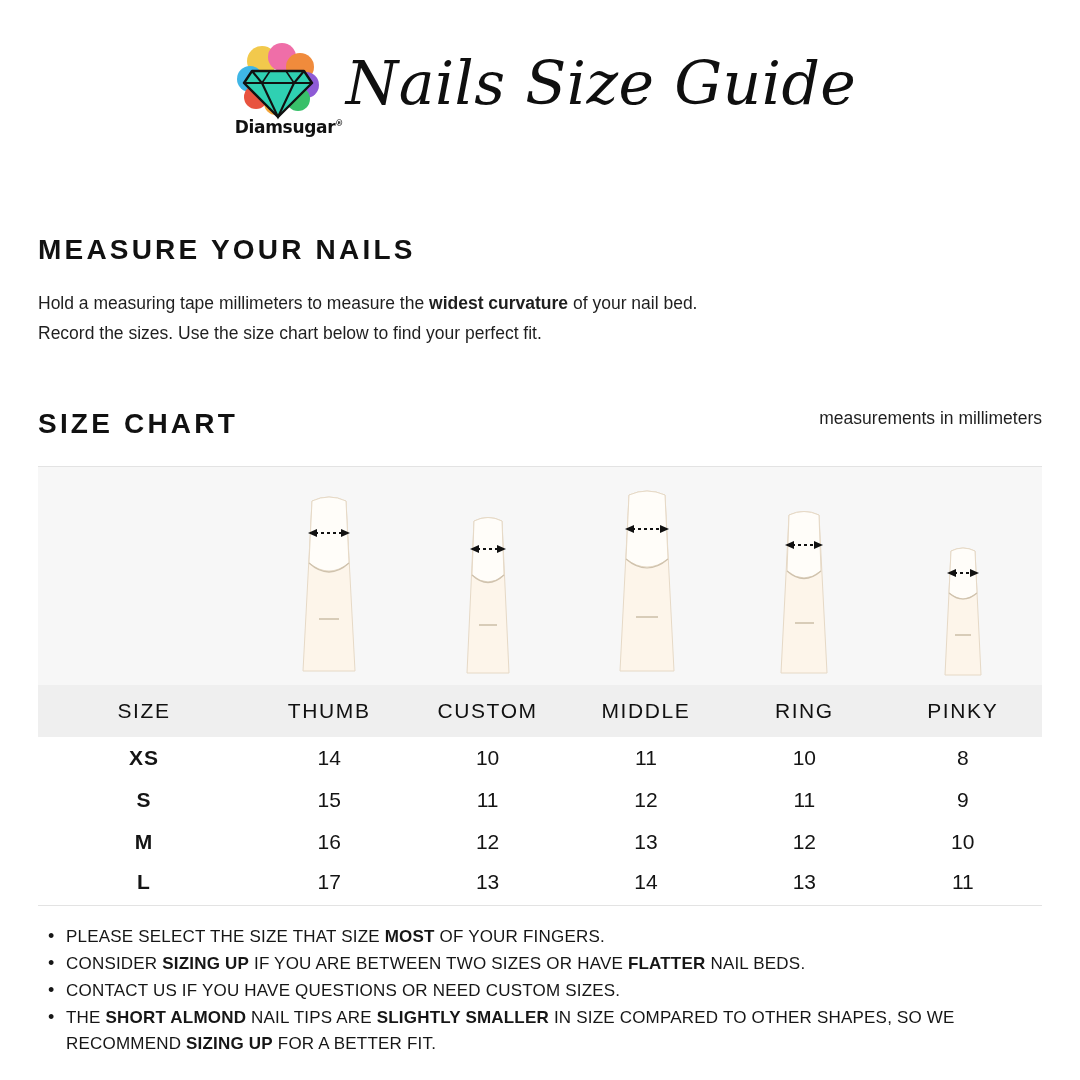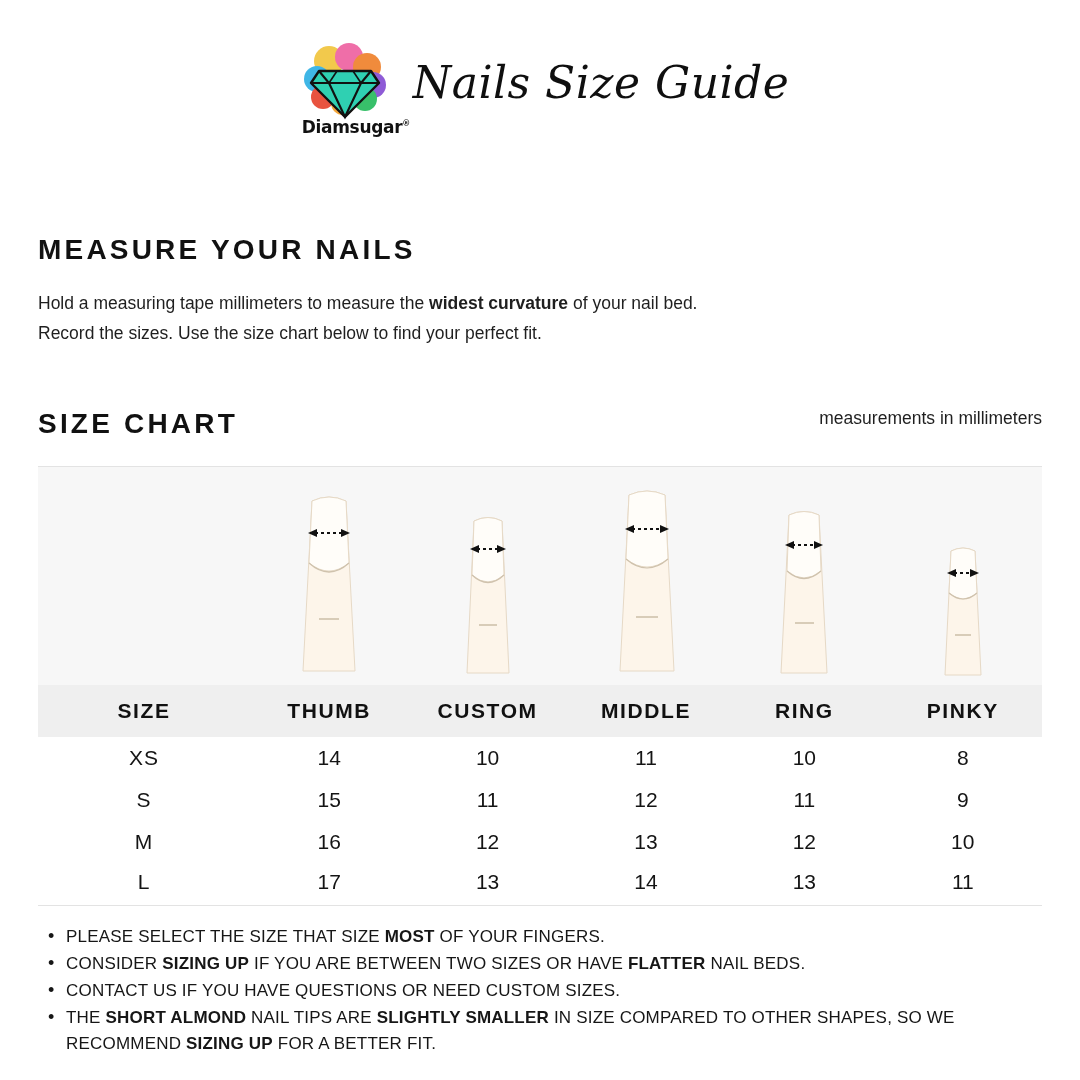--- a/index.html
+++ b/index.html
@@ -45,21 +45,21 @@
     font-size: 17px;
     font-weight: bold;
     letter-spacing: -0.3px;
     color: #111;
     font-family: "DejaVu Sans", sans-serif;
     margin-top: 23px;
   }
   .brand-name sup { font-size: 8px; vertical-align: super; }
   .guide-title {
     font-family: "DejaVu Serif", serif;
-    font-size: 44px;
+    font-size: 60px;
     font-style: italic;
     font-weight: 400;
     letter-spacing: 0.5px;
     color: #0f0f0f;
     line-height: 1;
     padding-bottom: 8px;
   }
 
   
   .section-title {
@@ -118,34 +118,34 @@
     border-collapse: collapse;
     table-layout: fixed;
   }
   .table th, .table td {
     text-align: center;
     font-size: 21px;
     color: #111;
   }
   .table thead th {
     background: #efefef;
-    font-weight: bold;
+    font-weight: normal;
     letter-spacing: 1.6px;
     height: 52px;
     font-size: 21px;
   }
   .table thead th.size-col { width: 212px; }
   .table tbody td {
     height: 42px;
     font-weight: normal;
     font-size: 21px;
     color: #141414;
   }
   .table tbody td.size-col {
-    font-weight: normal;
+    font-weight: bold;
     letter-spacing: 1px;
     text-align: center;
   }
   .table tbody tr:last-child td { padding-bottom: 4px; }
   .chart-bottom-rule { border-bottom: 1px solid #e3e3e3; }
 
   
   .notes {
     margin-top: 18px;
     list-style: none;

